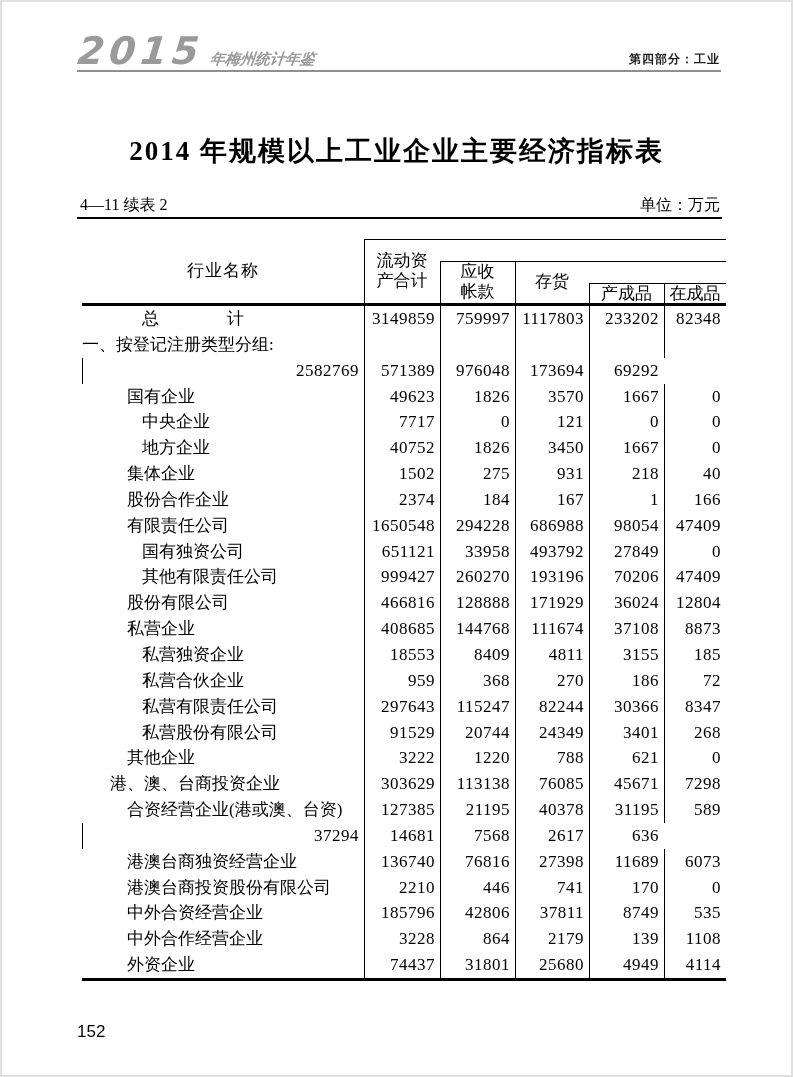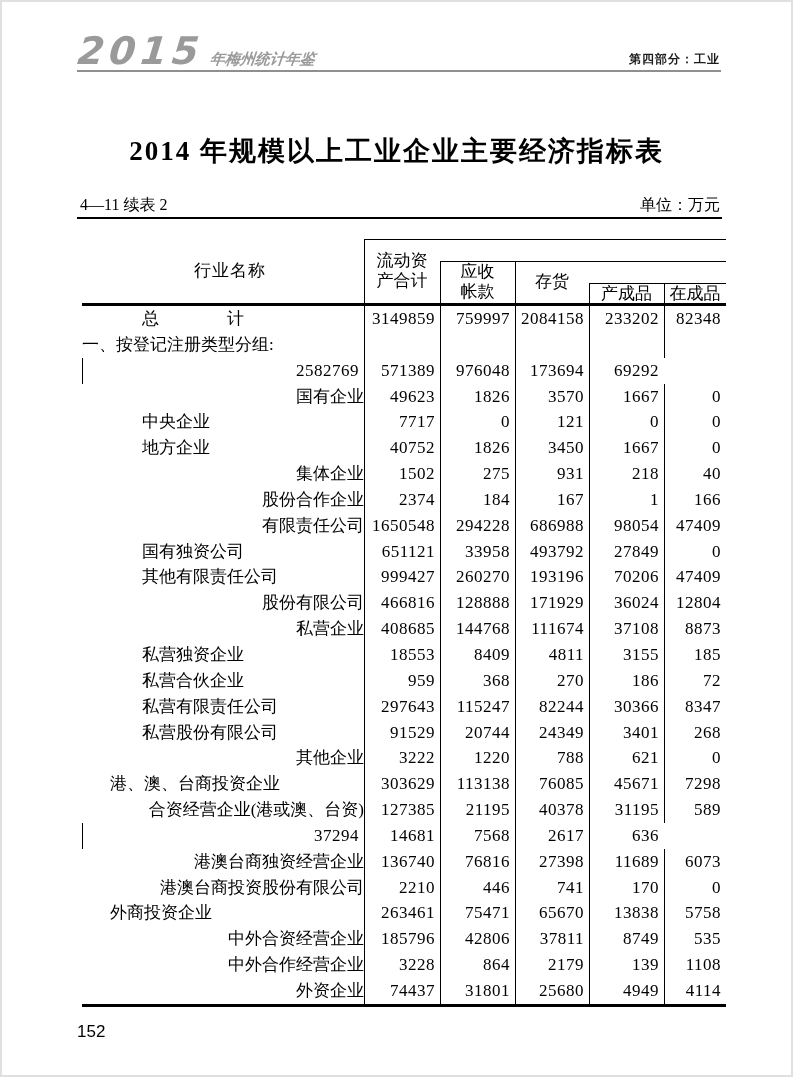--- a/index.html
+++ b/index.html
@@ -45,33 +45,33 @@
   .hl-c{ top:44px; left:507px; width:137px; }
   .vl-1{ left:282px; top:0; height:64px; }
   .vl-2{ left:358px; top:22px; height:42px; }
   .vl-3{ left:433px; top:22px; height:42px; }
   .vl-4{ left:507px; top:44px; height:20px; }
   .vl-5{ left:582px; top:44px; height:20px; }
   .hbox{
     position:absolute; display:flex; flex-direction:column;
     align-items:center; justify-content:center; line-height:20px; text-align:center;
   }
-  .hb-name{ left:7px; top:0; width:282px; height:64px; letter-spacing:1px; }
+  .hb-name{ left:0; top:0; width:282px; height:64px; letter-spacing:1px; }
   .hb-c1{ left:282px; top:0;  width:76px; height:64px; }
   .hb-c2{ left:358px; top:22px; width:75px; height:41px; }
   .hb-c3{ left:433px; top:22px; width:74px; height:42px; }
   .hb-c4{ left:507px; top:44px; width:75px; height:20px; line-height:19px; }
   .hb-c5{ left:582px; top:44px; width:62px; height:20px; line-height:19px; }
   .tbl-thick{ height:3px; background:#000; }
   .row{ display:grid; grid-template-columns:282px 76px 75px 74px 75px 62px; height:25.85px; }
   .cell-name{
     font-size:17px; line-height:25.85px; white-space:pre; overflow:hidden;
   }
   .ind0{ padding-left:0; } .ind1{ padding-left:28px; }
-  .ind2{ padding-left:45px;text-align:right; } .ind3{ padding-left:60px; }
+  .ind2{ padding-left:45px; } .ind3{ padding-left:60px; }
   .cell-num{
     border-left:1px solid #000; text-align:right; padding-right:5px;
     font-size:17px; letter-spacing:0.5px; line-height:25.85px;
     font-family:"Liberation Serif", serif;
   }
   .page-num{ position:absolute; left:75px; top:1020px; font-size:17px; font-family:"Liberation Sans", sans-serif; }
 </style>
 </head>
 <body>
 
@@ -112,21 +112,21 @@
       <div class="hbox hb-c4">产成品</div>
       <div class="hbox hb-c5">在成品</div>
     </div>
 
     <div class="tbl-thick"></div>
     <div class="tbl-body">
   <div class="row">
     <div class="cell-name ind3">总　　　　计</div>
     <div class="cell-num">3149859</div>
     <div class="cell-num">759997</div>
-    <div class="cell-num">2084158</div>
+    <div class="cell-num">1117803</div>
     <div class="cell-num">233202</div>
     <div class="cell-num">82348</div>
   </div>
 
   <div class="row">
     <div class="cell-name ind0">一、按登记注册类型分组:</div>
     <div class="cell-num"></div>
     <div class="cell-num"></div>
     <div class="cell-num"></div>
     <div class="cell-num"></div>
@@ -313,28 +313,20 @@
 
   <div class="row">
     <div class="cell-name ind2">港澳台商投资股份有限公司</div>
     <div class="cell-num">2210</div>
     <div class="cell-num">446</div>
     <div class="cell-num">741</div>
     <div class="cell-num">170</div>
     <div class="cell-num">0</div>
   </div>
 
-  <div class="row">
-    <div class="cell-name ind1">外商投资企业</div>
-    <div class="cell-num">263461</div>
-    <div class="cell-num">75471</div>
-    <div class="cell-num">65670</div>
-    <div class="cell-num">13838</div>
-    <div class="cell-num">5758</div>
-  </div>
 
   <div class="row">
     <div class="cell-name ind2">中外合资经营企业</div>
     <div class="cell-num">185796</div>
     <div class="cell-num">42806</div>
     <div class="cell-num">37811</div>
     <div class="cell-num">8749</div>
     <div class="cell-num">535</div>
   </div>
 

